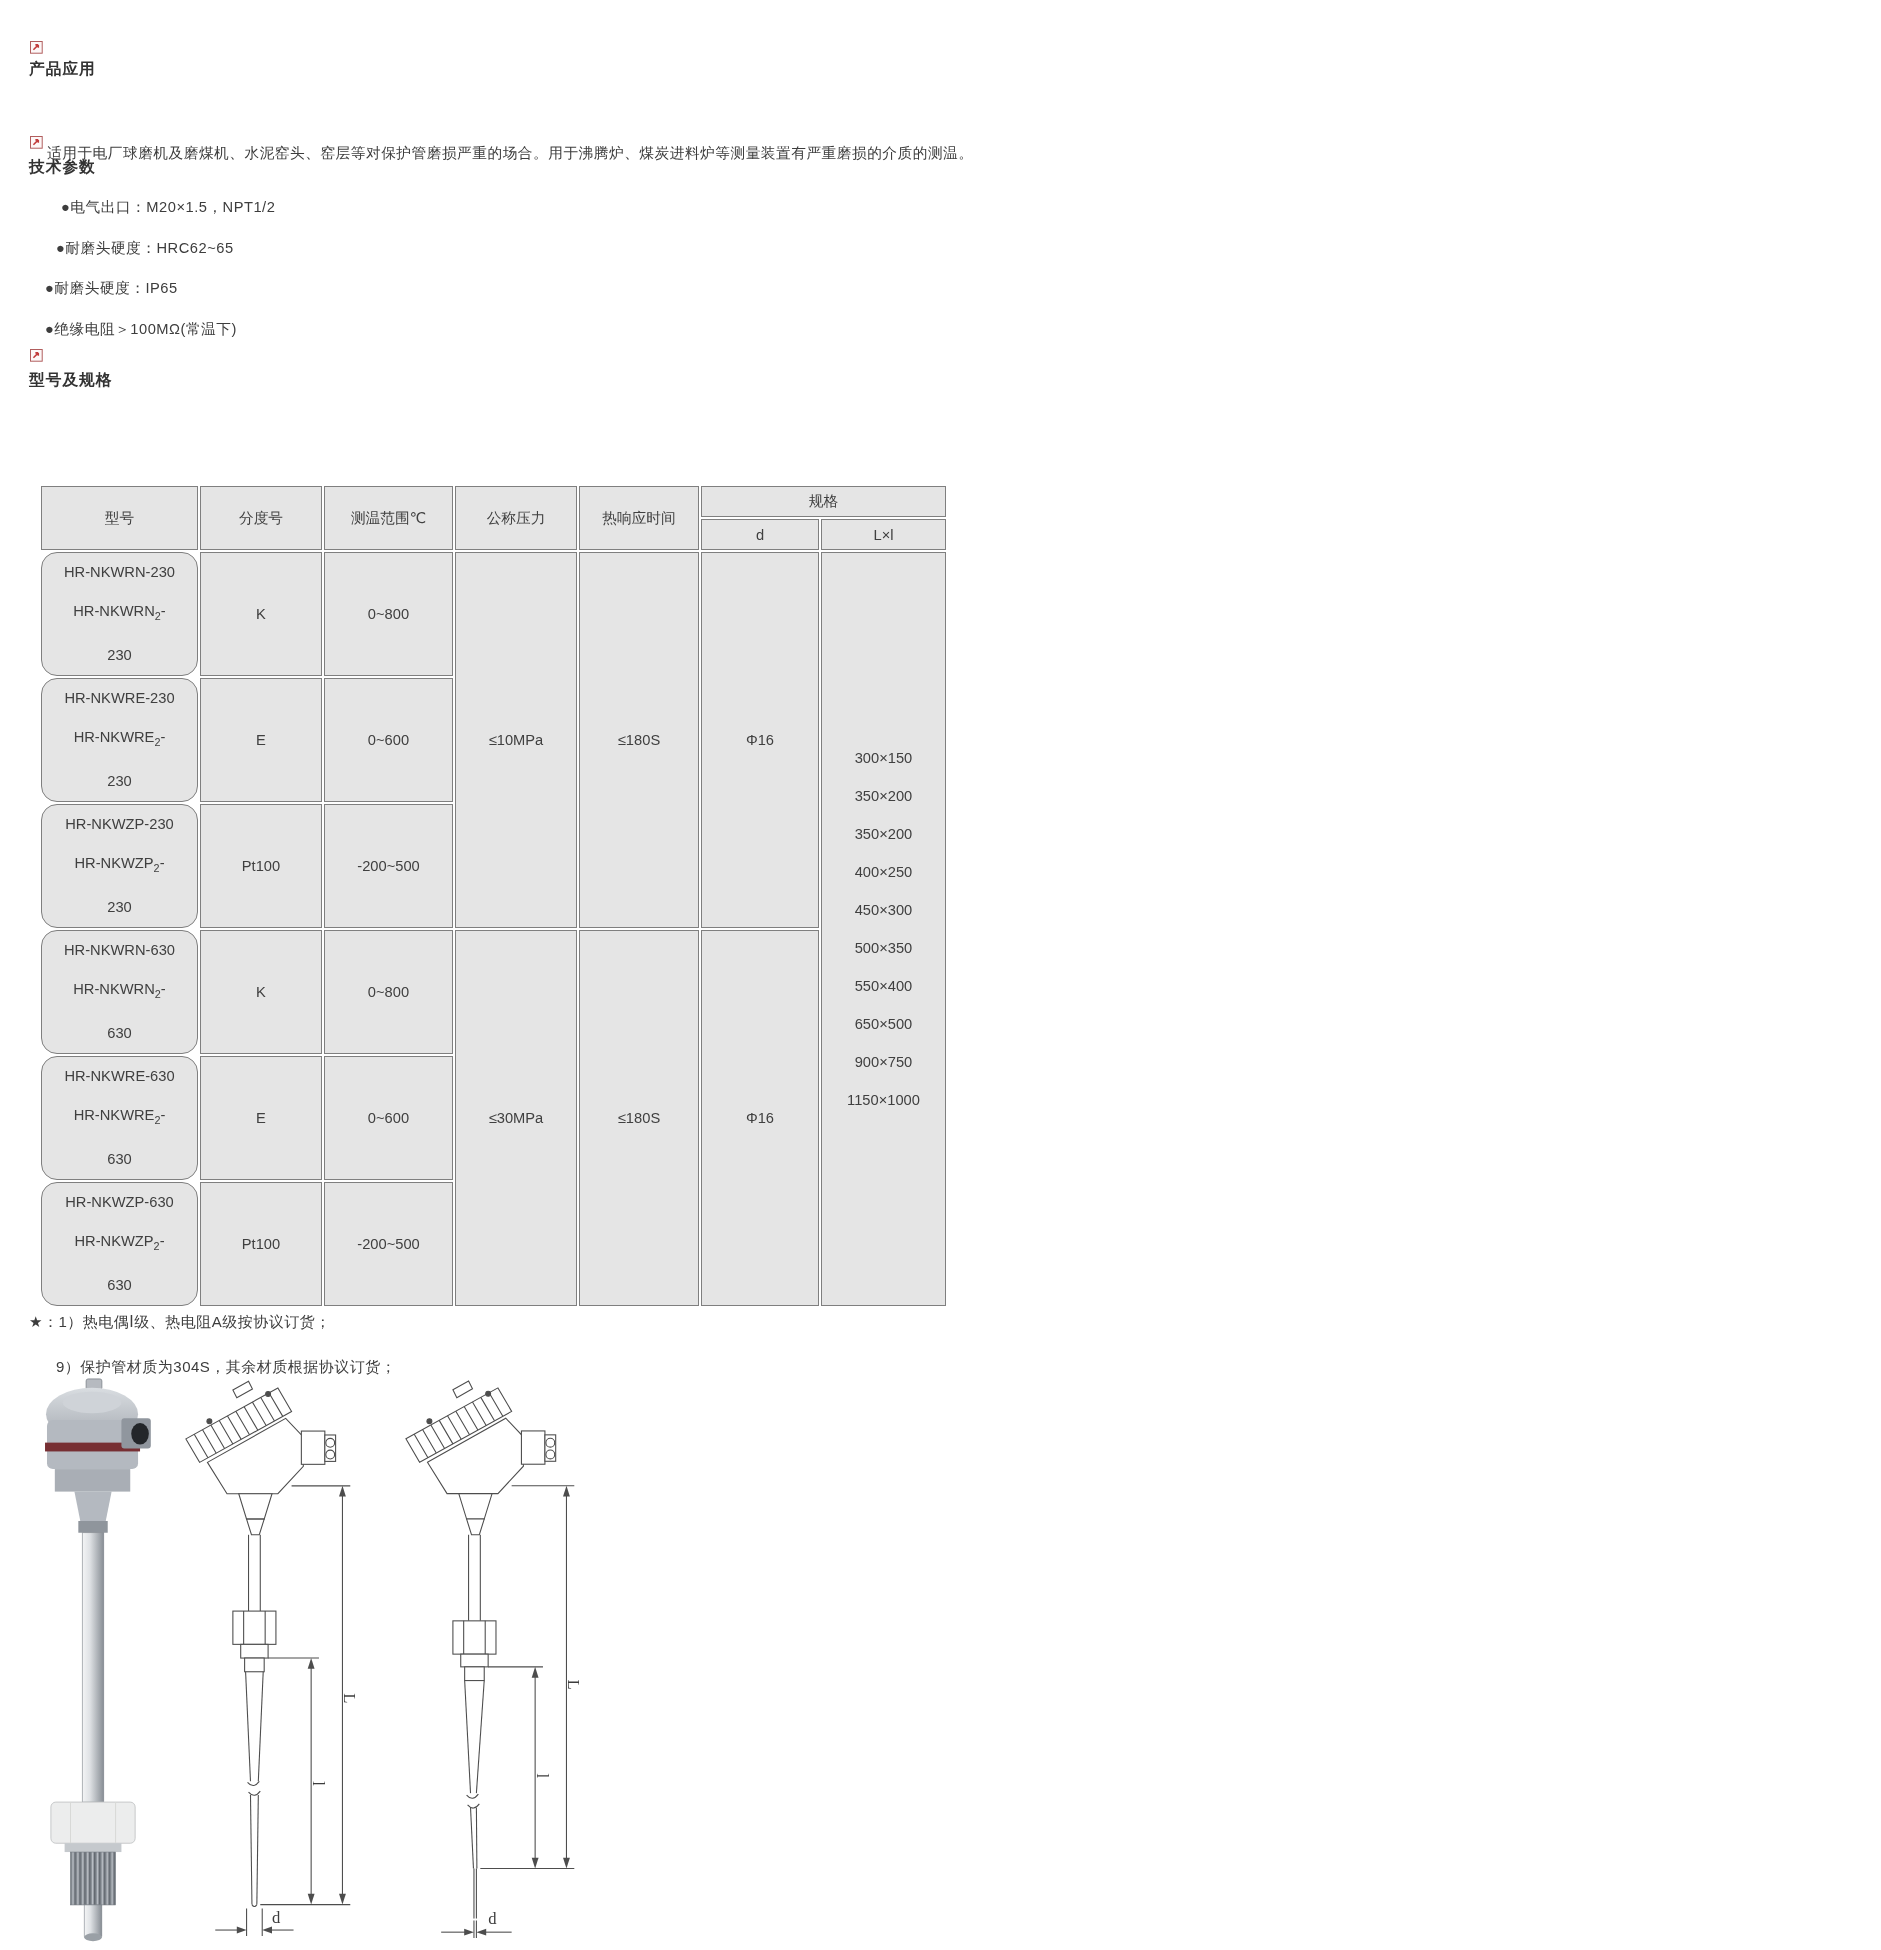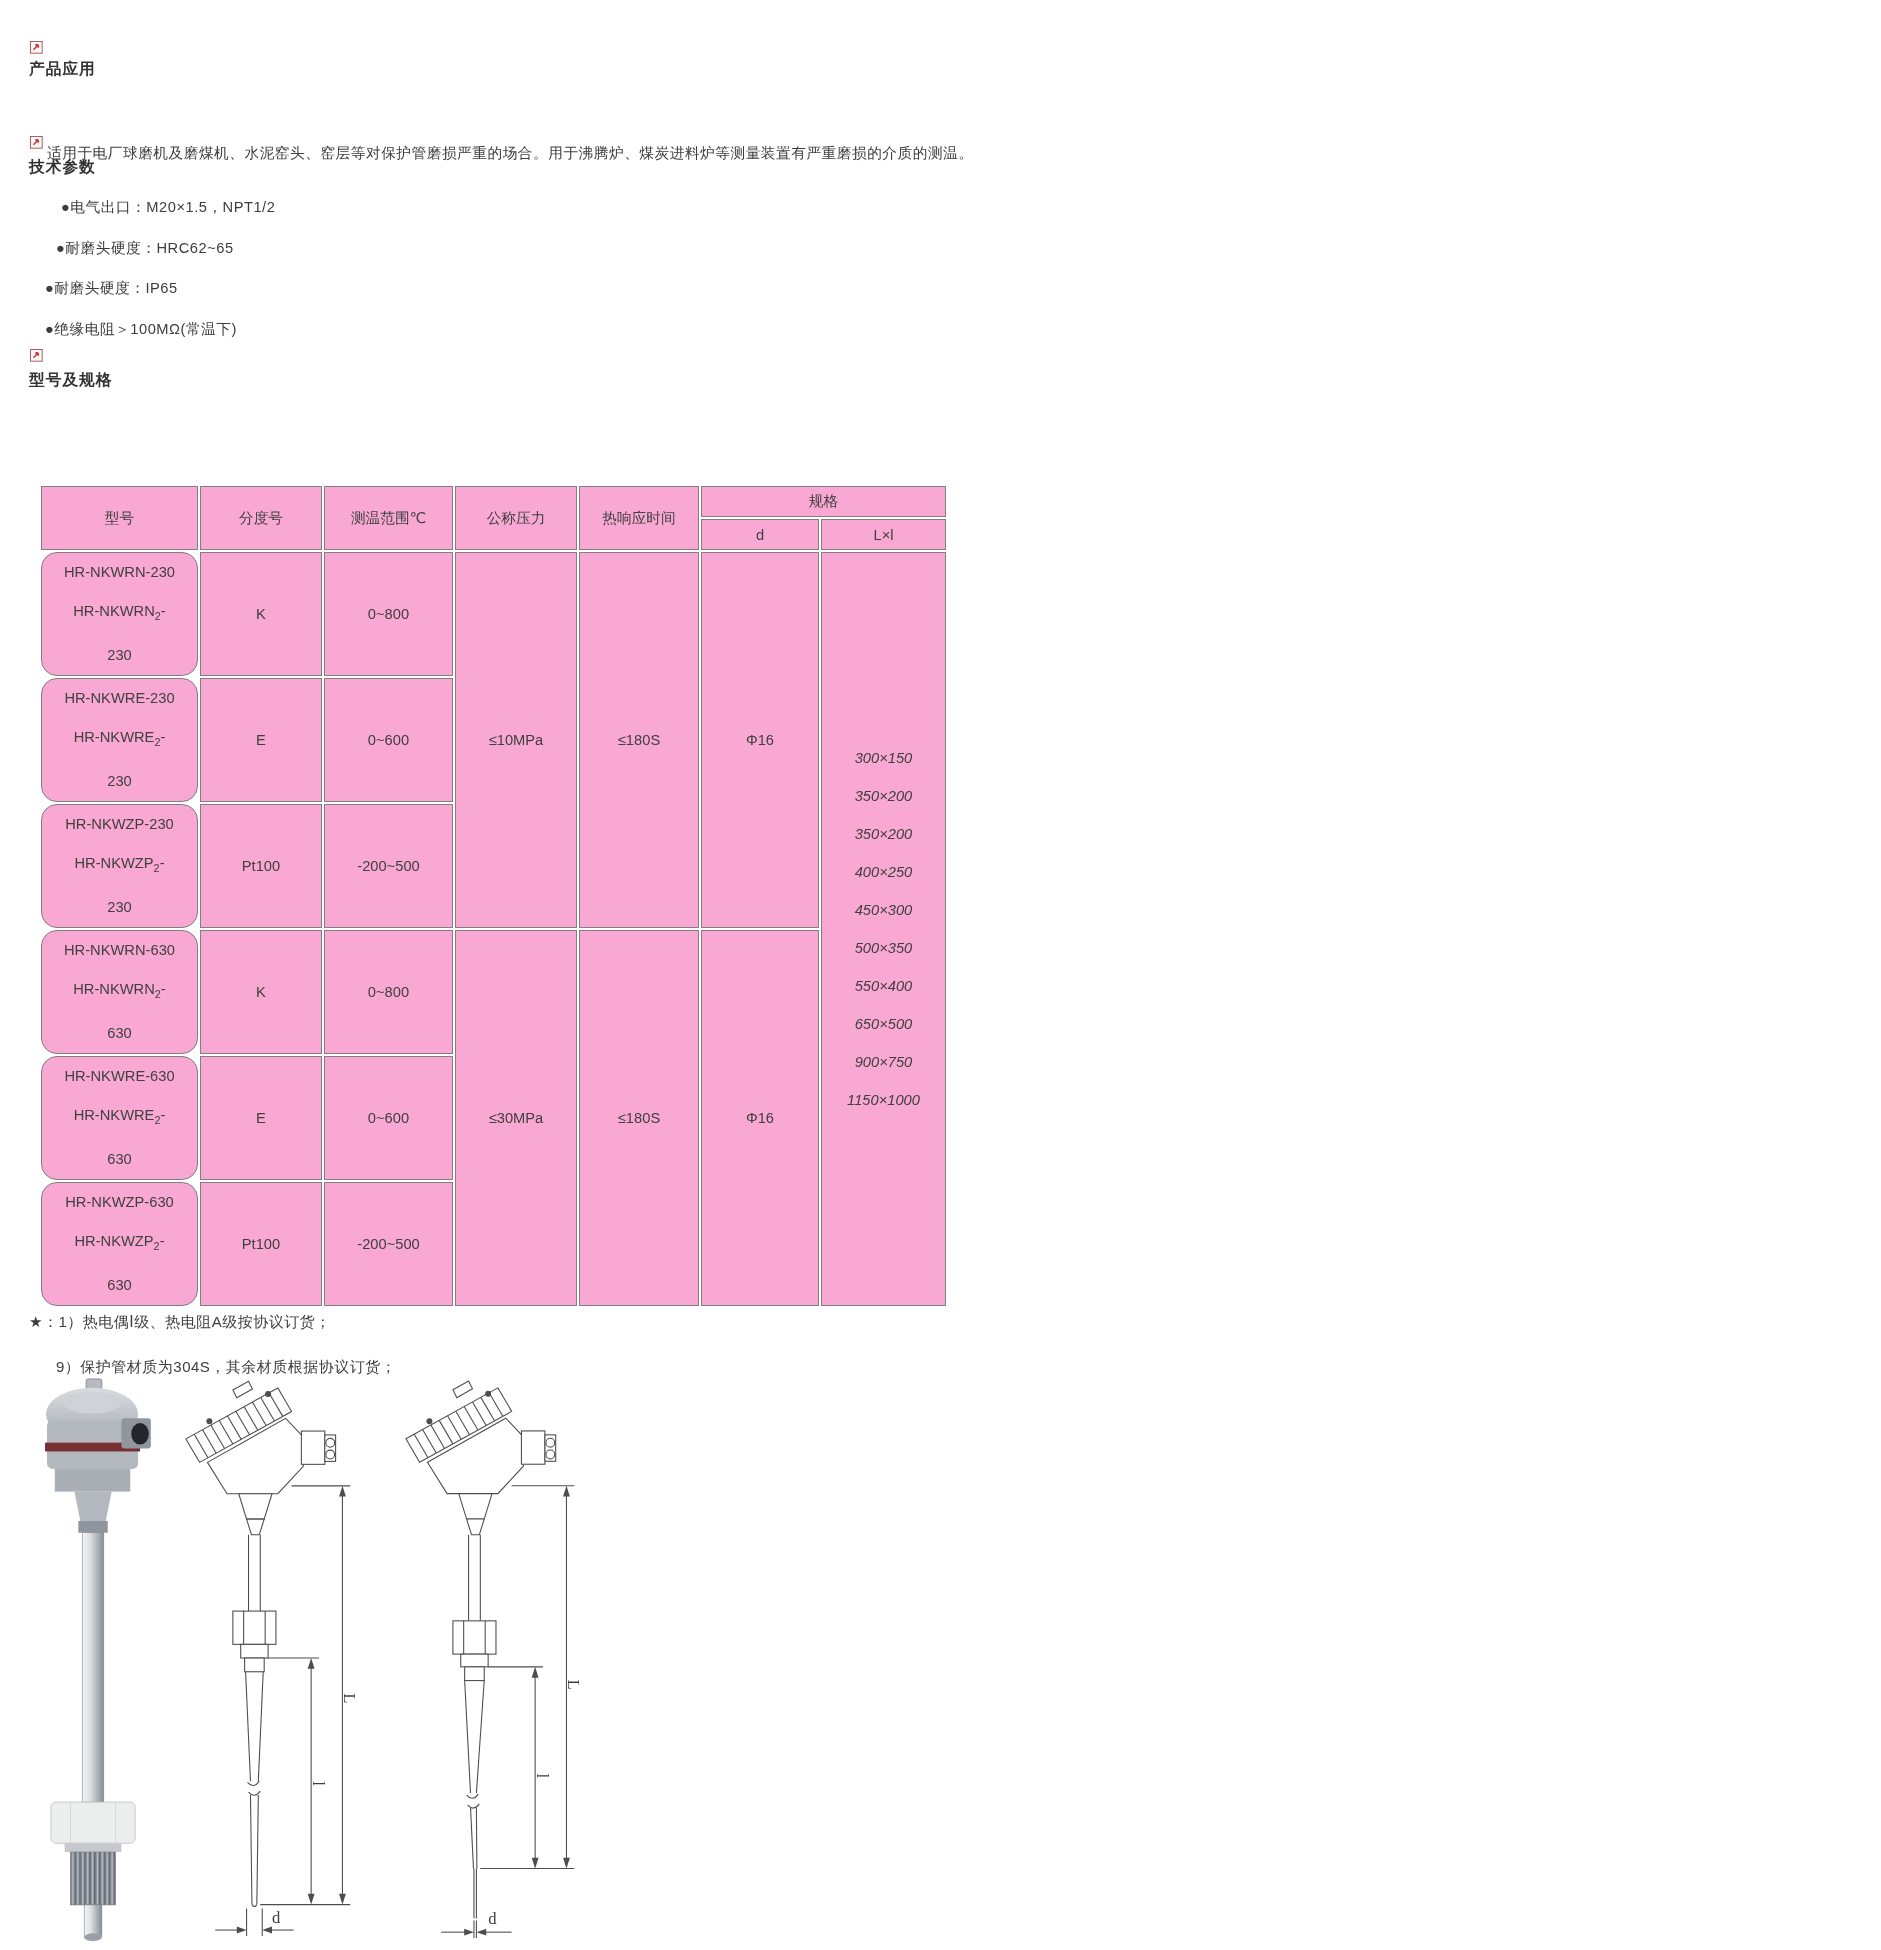--- a/index.html
+++ b/index.html
@@ -13,31 +13,31 @@
   .sec-title{font-size:15.7px;font-weight:bold;color:#333333;letter-spacing:1px;}
   .body-text{font-size:14.7px;color:#3d3d3d;letter-spacing:0.5px;}
   .bullet-line{font-size:14.7px;color:#3d3d3d;letter-spacing:0.5px;}
   .note-line{font-size:15px;color:#3d3d3d;letter-spacing:0.5px;}
 
   table.spec{
     border-collapse:separate;border-spacing:2.9px;
     table-layout:fixed;
   }
   table.spec th,table.spec td{
-    border:1px solid #7f7f7f;background:#f9a8d4;
+    border:1px solid #7f7f7f;background:#e5e5e5;
     font-size:14.7px;font-weight:normal;color:#404040;
     text-align:center;vertical-align:middle;padding:0;
   }
   table.spec th{height:29px;}
   th.h2{height:41px;}
   td.model-cell{text-align:left;padding-left:2.9px;border-radius:16px;}
   td.model-cell div{line-height:39px;white-space:nowrap;}
   td.model-cell sub{font-size:10.8px;}
   tr.body-row{height:120px;}
-  td.lxl-cell div{line-height:38px;font-style:italic;}
+  td.lxl-cell div{line-height:38px;}
   svg text{font-family:"Liberation Serif","DejaVu Serif",serif;}
 </style>
 </head>
 <body>
 
 <span class="abs" style="left:30px;top:41px;">
   <svg class="marker" viewBox="0 0 13 13">
       <rect x="0.5" y="0.5" width="12" height="12" fill="#fdf7f7" stroke="#b05a5a"></rect>
       <path d="M3.5,9 L8.5,4 M8.5,4 L5.5,4 M8.5,4 L8.5,7" stroke="#c23b3b" stroke-width="1.6" fill="none"></path>
     </svg>

